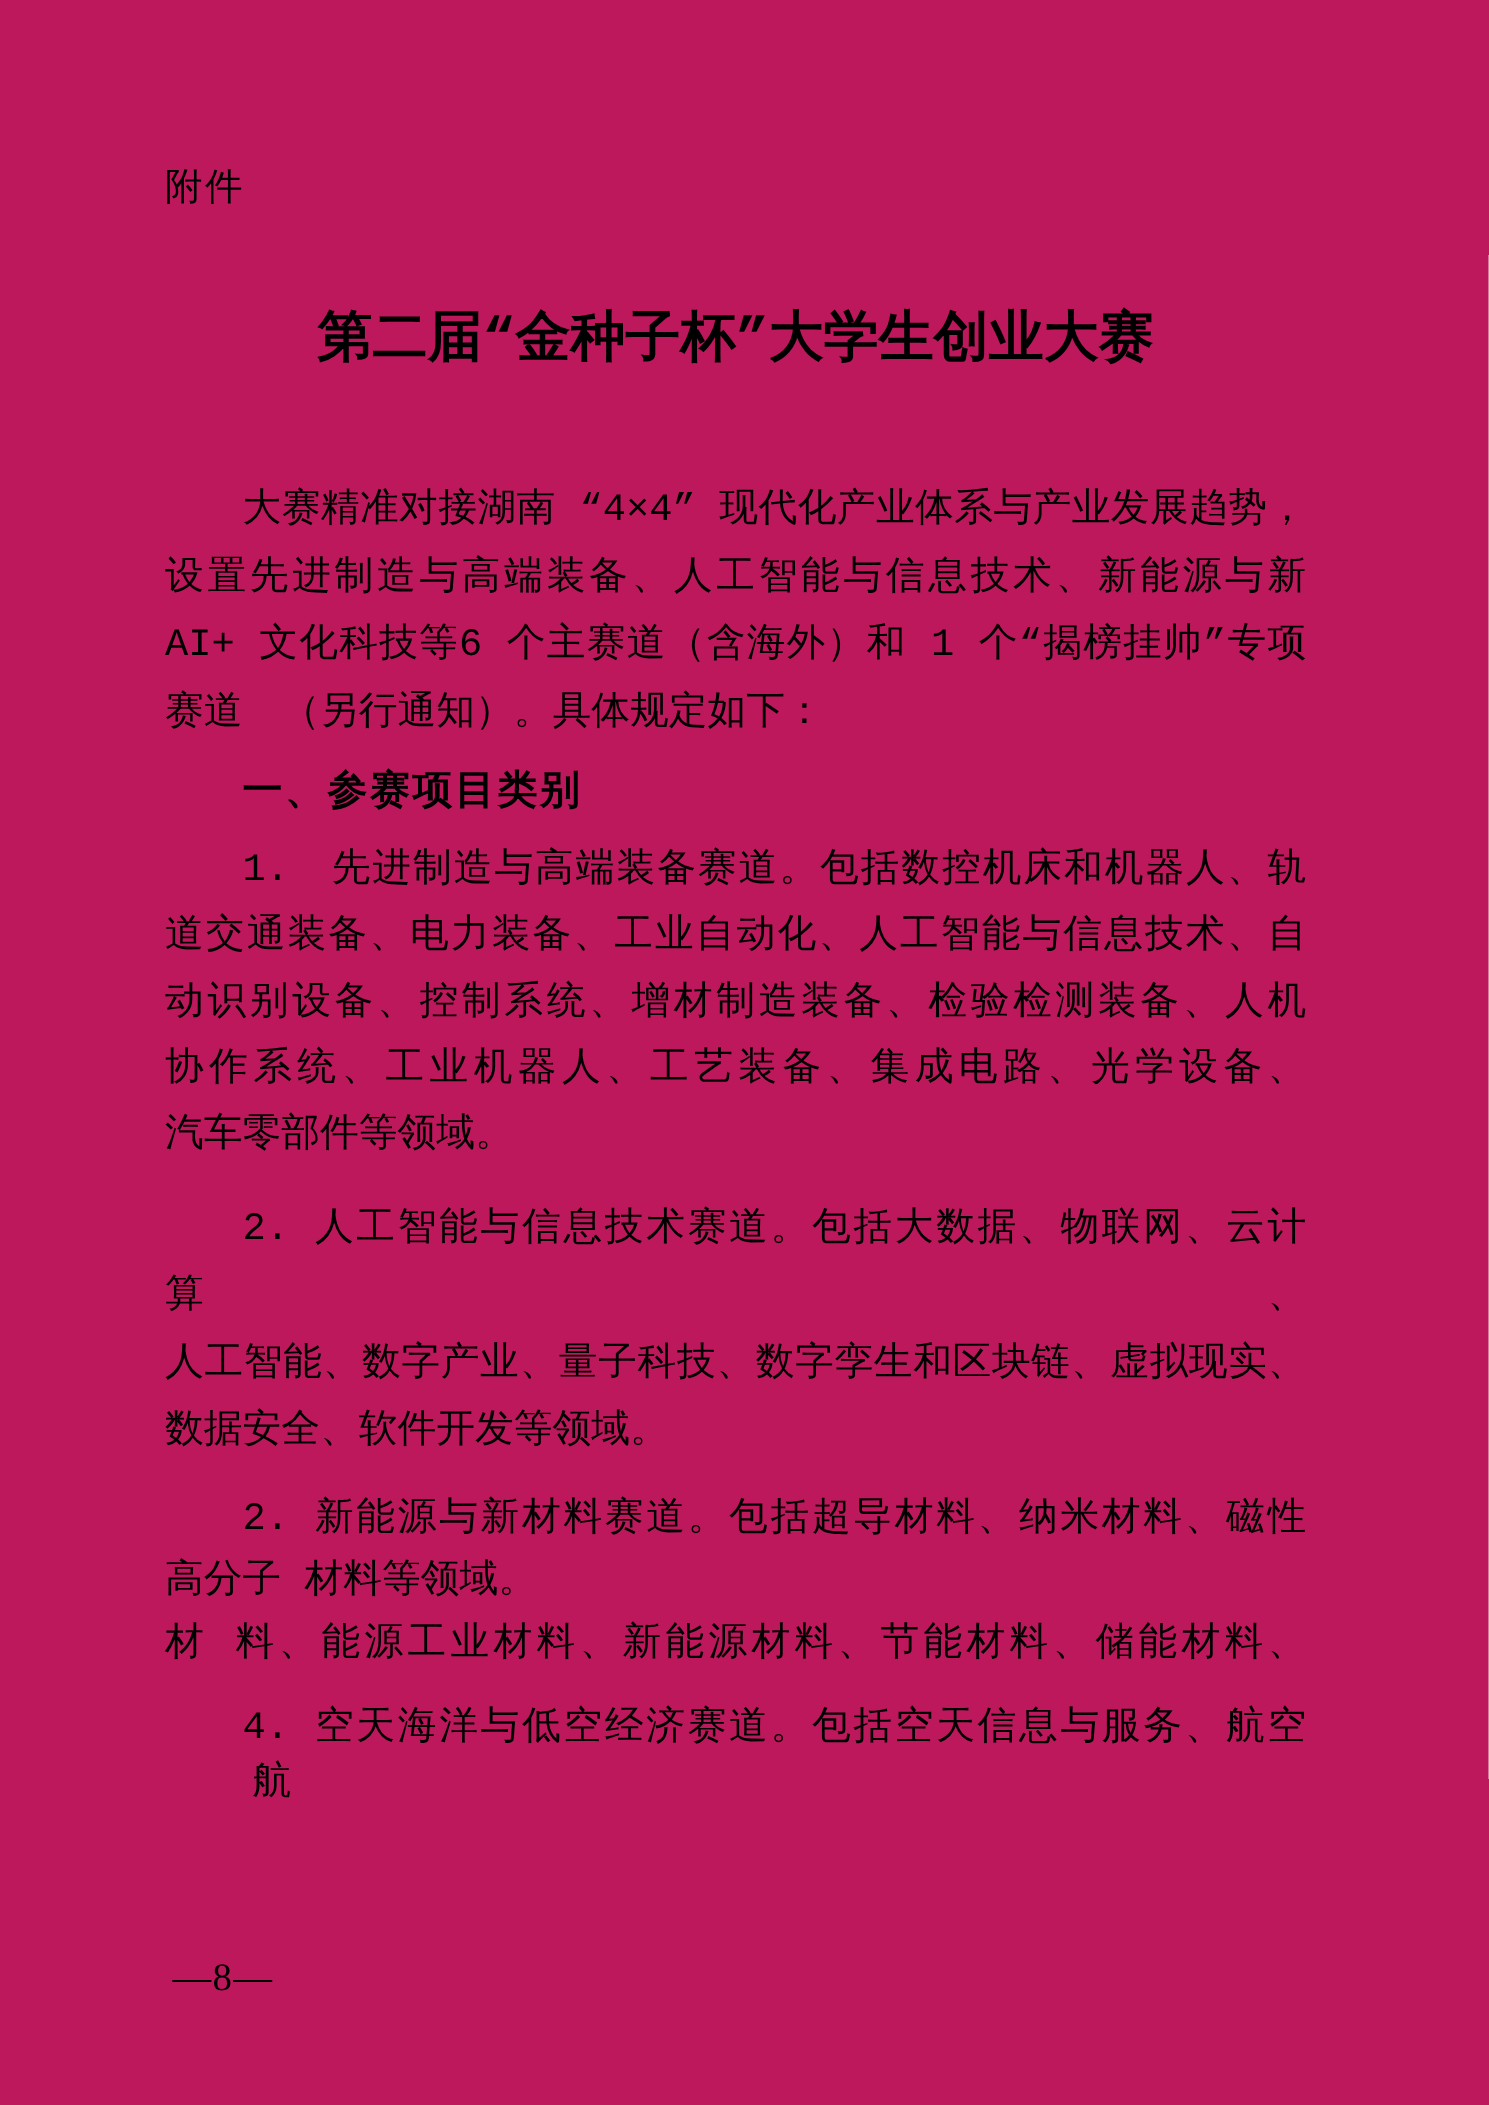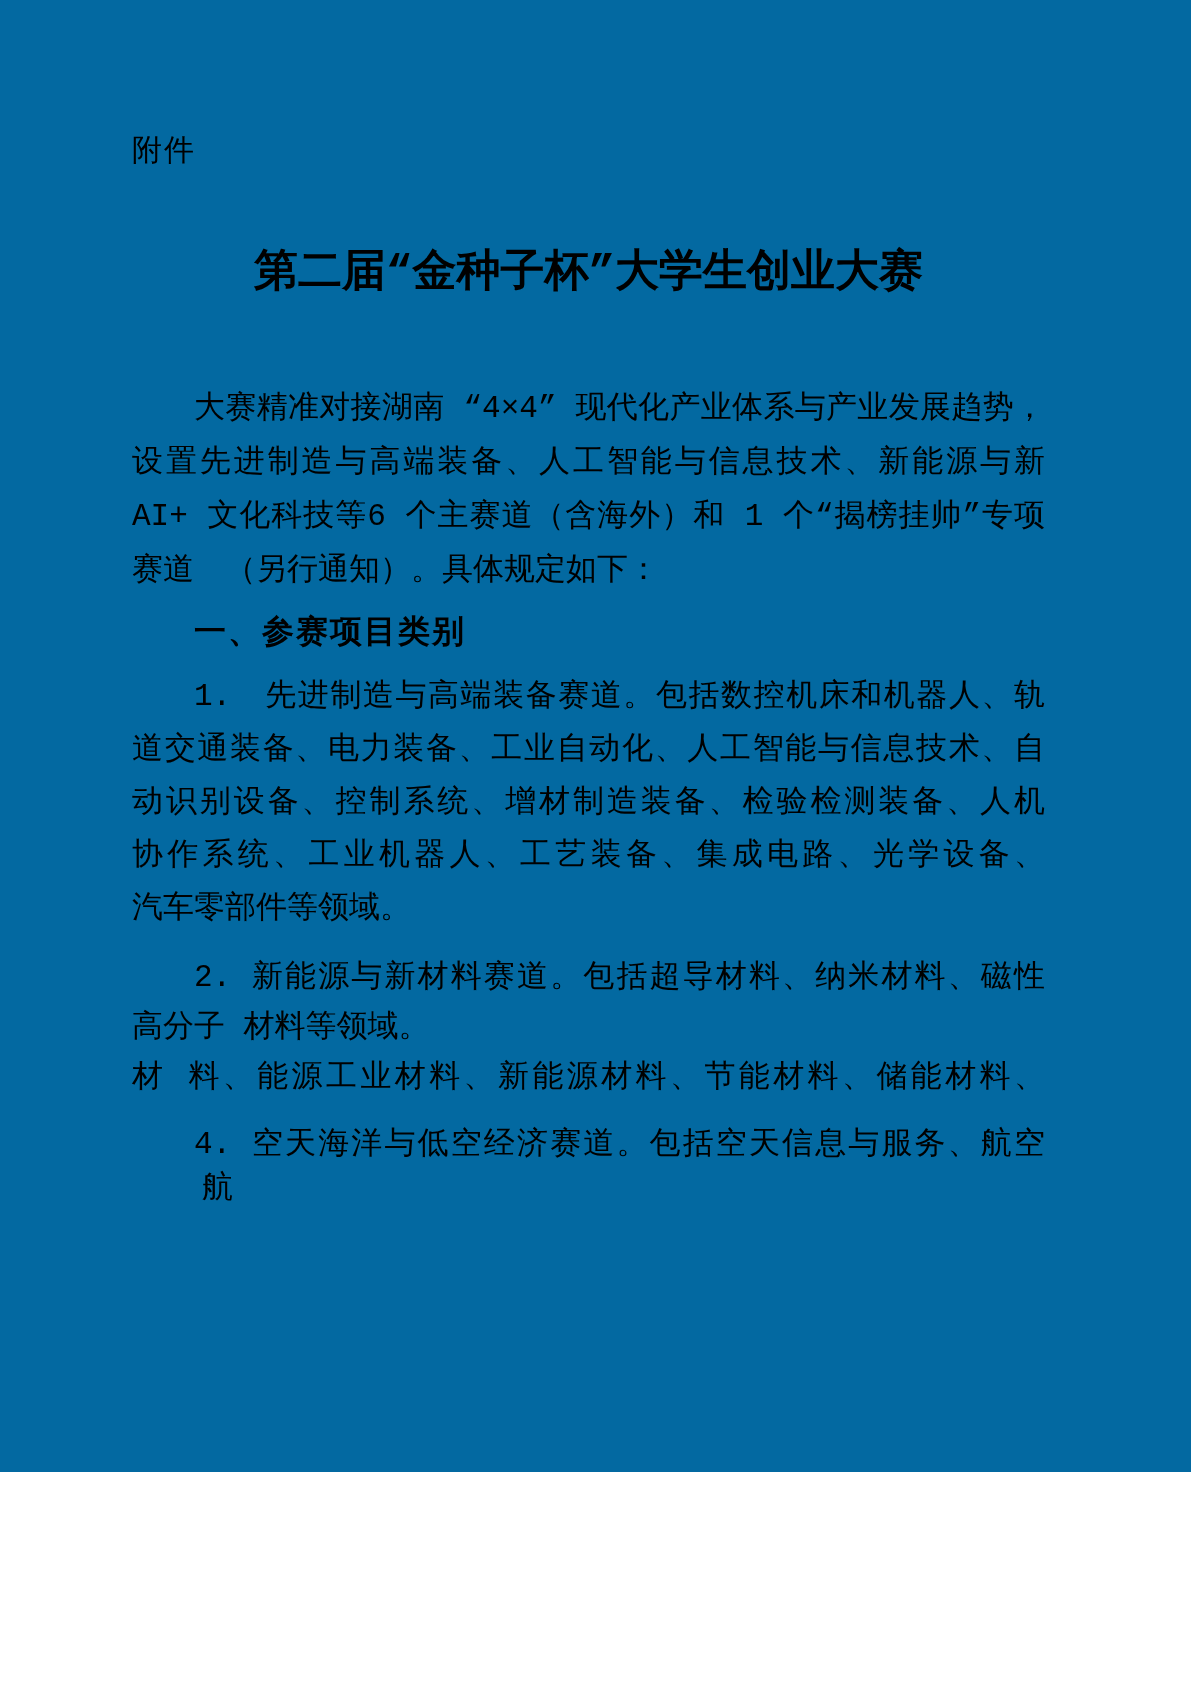--- a/index.html
+++ b/index.html
@@ -3,23 +3,23 @@
 <meta charset="utf-8">
 <style>
   html, body {
     margin: 0;
     padding: 0;
     background: #ffffff;
   }
   .page {
     position: relative;
     width: 1191px;
-    height: 1472px;
+    height: 1684px;
     margin: 0 auto;
-    background: #0369a1;
+    background: #be185d;
     box-sizing: border-box;
     padding: 130px 146px 0 132px;
     color: #000000;
     font-family: "Liberation Serif", "DejaVu Serif", serif;
     overflow: hidden;
   }
   .attachment {
     font-family: "Liberation Sans", "DejaVu Sans", sans-serif;
     font-size: 30px;
     line-height: 40px;
@@ -102,20 +102,25 @@
   <div class="heading">一、参赛项目类别</div>
 
   <section class="para item1">
     <div class="line indent">1.　先进制造与高端装备赛道。包括数控机床和机器人、轨</div>
     <div class="line">道交通装备、电力装备、工业自动化、人工智能与信息技术、自</div>
     <div class="line">动识别设备、控制系统、增材制造装备、检验检测装备、人机</div>
     <div class="line">协作系统、工业机器人、工艺装备、集成电路、光学设备、</div>
     <div class="line short">汽车零部件等领域。</div>
   </section>
 
+  <section class="para item2">
+    <div class="line indent">2. 人工智能与信息技术赛道。包括大数据、物联网、云计算、</div>
+    <div class="line">人工智能、数字产业、量子科技、数字孪生和区块链、虚拟现实、</div>
+    <div class="line short">数据安全、软件开发等领域。</div>
+  </section>
 
   <section class="para item3">
     <div class="line indent">2. 新能源与新材料赛道。包括超导材料、纳米材料、磁性</div>
     <div class="line short">高分子 材料等领域。</div>
     <div class="line">材 料、能源工业材料、新能源材料、节能材料、储能材料、</div>
   </section>
 
   <section class="para item4">
     <div class="line indent">4. 空天海洋与低空经济赛道。包括空天信息与服务、航空</div>
     <div class="line short tail">航</div>

